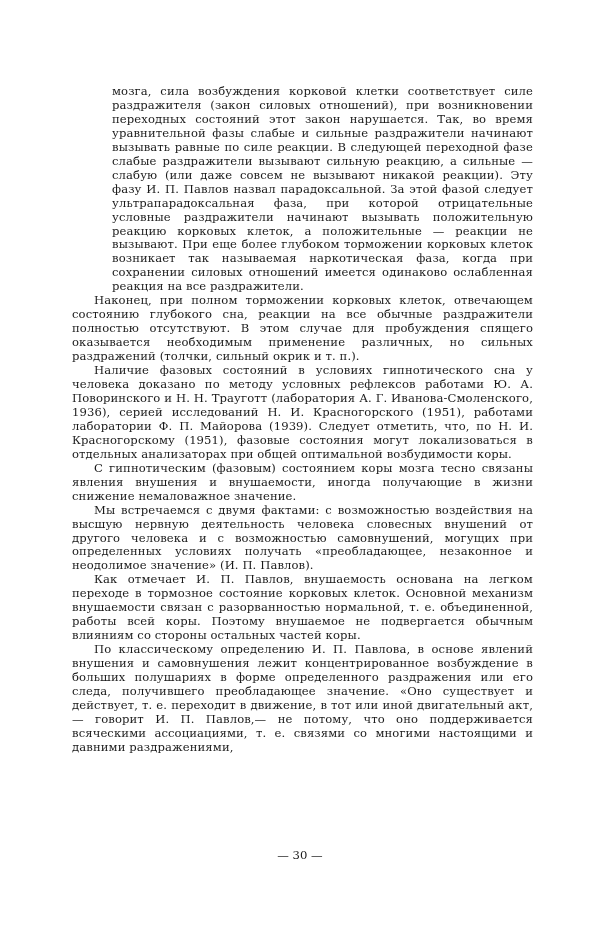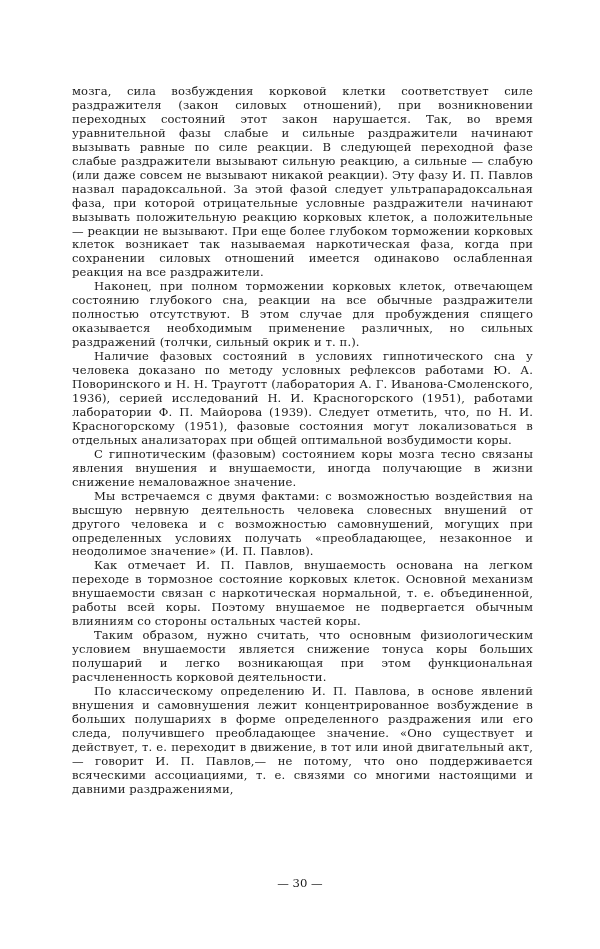--- a/index.html
+++ b/index.html
@@ -7,35 +7,34 @@
     width: 600px; height: 949px; background: #ffffff; overflow: hidden;
     position: relative;
   }
   .page {
     position: absolute; left: 72px; top: 85px; width: 461px;
     font-family: "DejaVu Serif", "Liberation Serif", serif;
     font-size: 11.6px; line-height: 13.95px; color: #1a1a1a;
     text-align: justify; letter-spacing: 0.1px;
   }
   .page p { margin: 0; text-indent: 22px; }
-  .page p.cont { text-indent: 0; }
+  .page p.cont { text-indent: 0; margin-left: 40px; }
   .page-number {
-    position: absolute; left: 0; width: 600px; top: 876px;
+    position: absolute; left: 0; width: 600px; top: 848px;
     text-align: center;
     font-family: "DejaVu Serif", "Liberation Serif", serif;
     font-size: 11.6px; color: #1a1a1a;
   }
 </style>
 </head>
 <body>
 
 <div class="page">
   <p class="cont">мозга, сила возбуждения корковой клетки соответствует силе раздражителя (закон силовых отношений), при возникновении переходных состояний этот закон нарушается. Так, во время уравнительной фазы слабые и сильные раздражители начинают вызывать равные по силе реакции. В следующей переходной фазе слабые раздражители вызывают сильную реакцию, а сильные — слабую (или даже совсем не вызывают никакой реакции). Эту фазу И. П. Павлов назвал парадоксальной. За этой фазой следует ультрапарадоксальная фаза, при которой отрицательные условные раздражители начинают вызывать положительную реакцию корковых клеток, а положительные — реакции не вызывают. При еще более глубоком торможении корковых клеток возникает так называемая наркотическая фаза, когда при сохранении силовых отношений имеется одинаково ослабленная реакция на все раздражители.</p>
   <p>Наконец, при полном торможении корковых клеток, отвечающем состоянию глубокого сна, реакции на все обычные раздражители полностью отсутствуют. В этом случае для пробуждения спящего оказывается необходимым применение различных, но сильных раздражений (толчки, сильный окрик и т. п.).</p>
   <p>Наличие фазовых состояний в условиях гипнотического сна у человека доказано по методу условных рефлексов работами Ю. А. Поворинского и Н. Н. Трауготт (лаборатория А. Г. Иванова-Смоленского, 1936), серией исследований Н. И. Красногорского (1951), работами лаборатории Ф. П. Майорова (1939). Следует отметить, что, по Н. И. Красногорскому (1951), фазовые состояния могут локализоваться в отдельных анализаторах при общей оптимальной возбудимости коры.</p>
   <p>С гипнотическим (фазовым) состоянием коры мозга тесно связаны явления внушения и внушаемости, иногда получающие в жизни снижение немаловажное значение.</p>
   <p>Мы встречаемся с двумя фактами: с возможностью воздействия на высшую нервную деятельность человека словесных внушений от другого человека и с возможностью самовнушений, могущих при определенных условиях получать «преобладающее, незаконное и неодолимое значение» (И. П. Павлов).</p>
-  <p>Как отмечает И. П. Павлов, внушаемость основана на легком переходе в тормозное состояние корковых клеток. Основной механизм внушаемости связан с наркотическая нормальной, т. е. объединенной, работы всей коры. Поэтому внушаемое не подвергается обычным влияниям со стороны остальных частей коры.</p>
-  <p>Таким образом, нужно считать, что основным физиологическим условием внушаемости является снижение тонуса коры больших полушарий и легко возникающая при этом функциональная расчлененность корковой деятельности.</p>
+  <p>Как отмечает И. П. Павлов, внушаемость основана на легком переходе в тормозное состояние корковых клеток. Основной механизм внушаемости связан с разорванностью нормальной, т. е. объединенной, работы всей коры. Поэтому внушаемое не подвергается обычным влияниям со стороны остальных частей коры.</p>
   <p>По классическому определению И. П. Павлова, в основе явлений внушения и самовнушения лежит концентрированное возбуждение в больших полушариях в форме определенного раздражения или его следа, получившего преобладающее значение. «Оно существует и действует, т. е. переходит в движение, в тот или иной двигательный акт,— говорит И. П. Павлов,— не потому, что оно поддерживается всяческими ассоциациями, т. е. связями со многими настоящими и давними раздражениями,</p>
 </div>
 
 <div class="page-number">— 30 —</div>
 
 </body></html>

